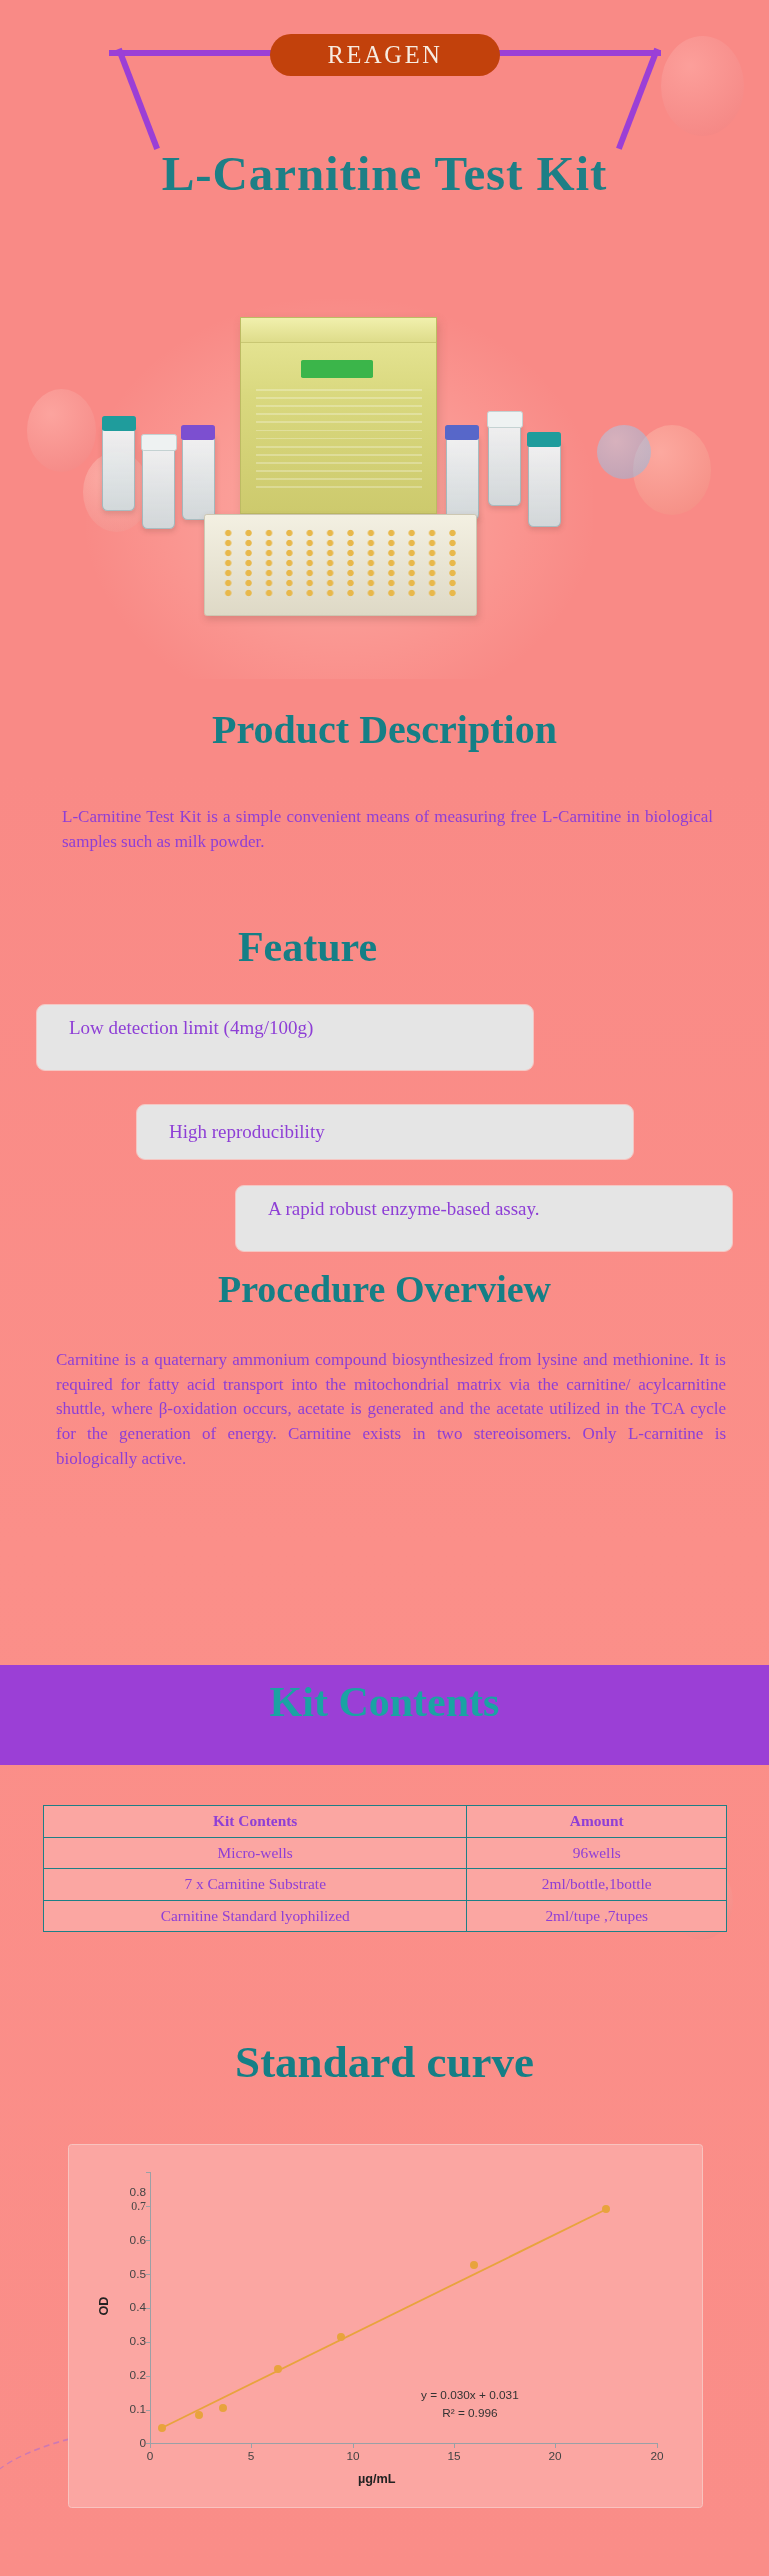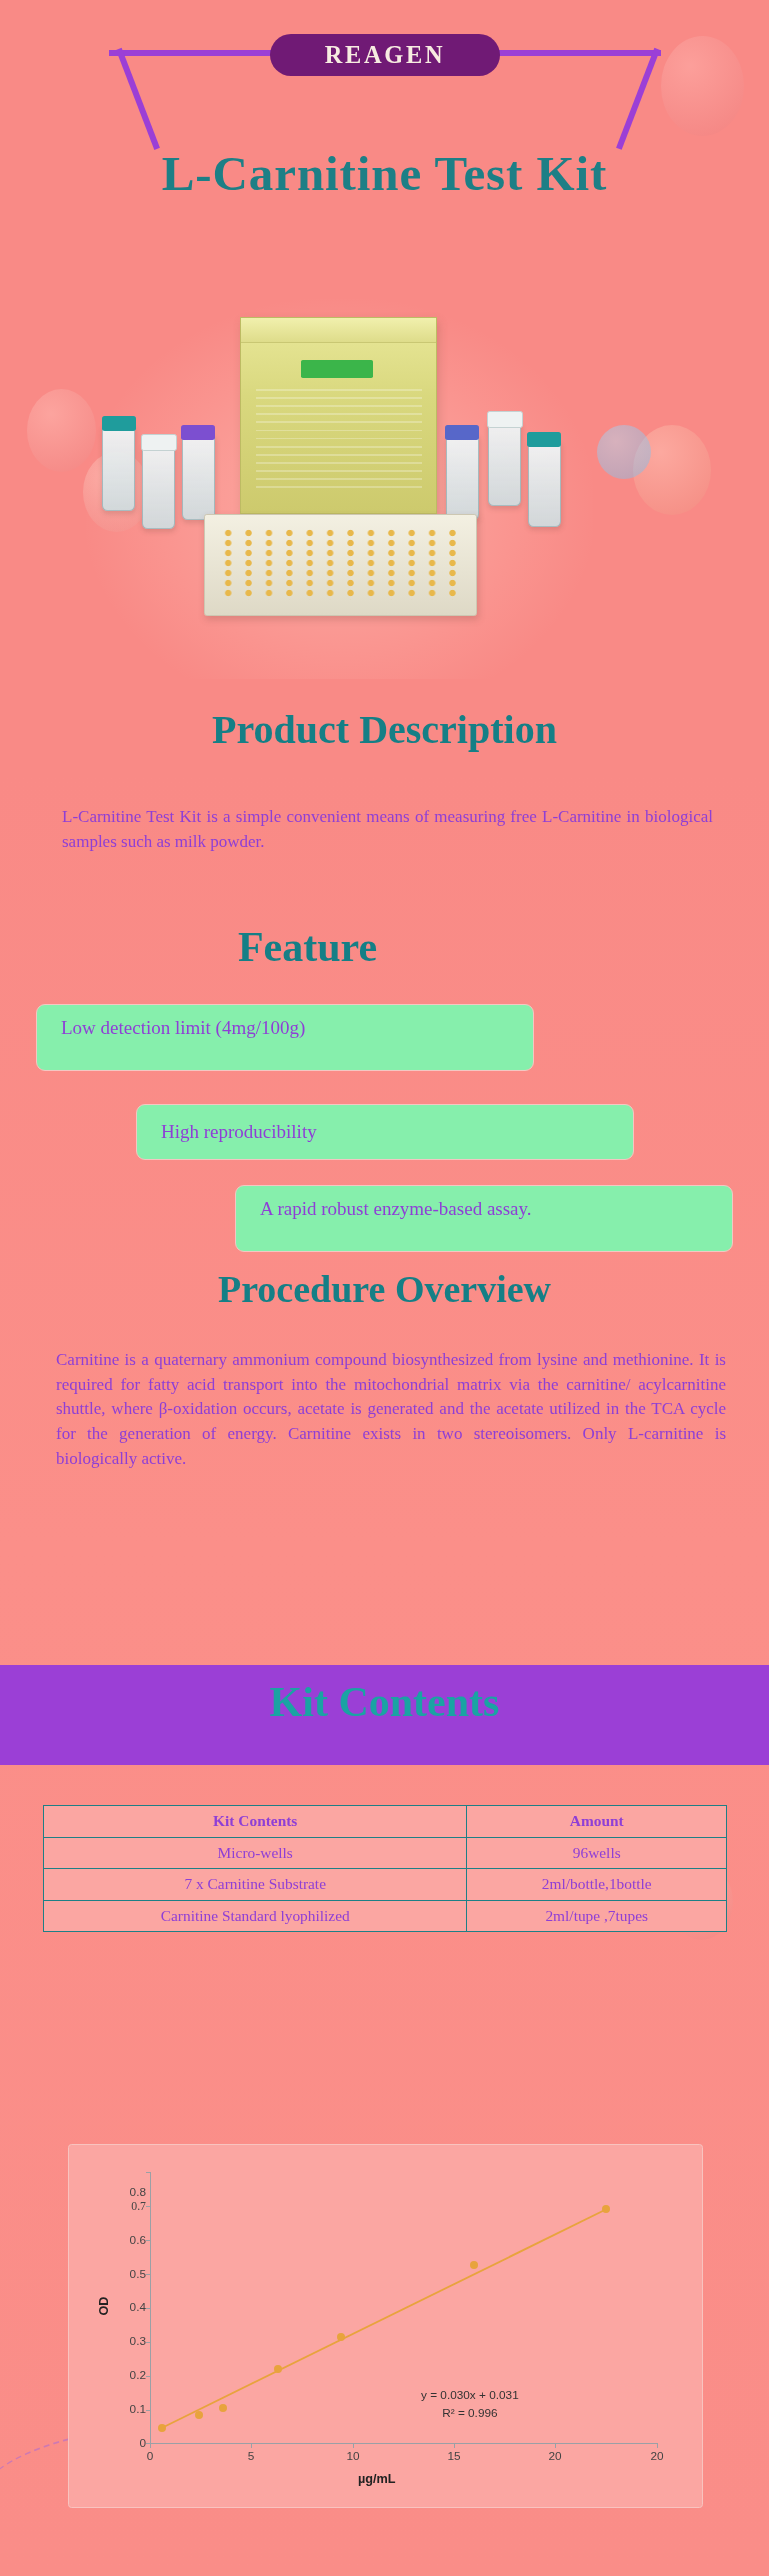--- a/index.html
+++ b/index.html
@@ -63,25 +63,25 @@
   .chev-top    { left: 0;   top: 0;  width: 552px; height: 6.3px; }
   .chev-left   { left: 7.2px; top: 0;  width: 6.3px;   height: 107px; transform-origin: top left; transform: rotate(-21deg); }
   .chev-right  { left: 545px; top: 0; width: 6.3px;  height: 107px; transform-origin: top right; transform: rotate(21deg); }
 
   .reagen-pill {
     position: absolute;
     left: 270px;
     top: 34px;
     width: 230px;
     height: 42px;
-    background: #701a75;
+    background: #c2410c;
     border-radius: 21px;
     color: #f7ece1;
     font-family: "Liberation Serif", serif;
-    font-weight: bold;
+    font-weight: normal;
     font-size: 24.4px;
     letter-spacing: 2.7px;
     text-align: center;
     line-height: 42px;
   }
   .main-title {
     position: absolute;
     left: 0;
     top: 145px;
     width: 769px;
@@ -208,27 +208,27 @@
   }
 
   
   .feat-title {
     position: absolute;
     left: 0; top: 923px; width: 615px;
     font-size: 42px;
   }
   .feat-box {
     position: absolute;
-    background: #86efac;
+    background: #e5e5e5;
     border: 0.9px solid #f5c6c2;
     border-radius: 9px;
     color: #8e3fd6;
     font-size: 19px;
     line-height: 1.25;
-    padding: 11px 24px;
+    padding: 11px 32px;
     box-sizing: border-box;
   }
   .f1 { left: 36px;  top: 1004px; width: 498px; height: 67px; }
   .f2 { left: 136px; top: 1104px; width: 498px; height: 56px; display:flex; align-items:center; }
   .f3 { left: 235px; top: 1185px; width: 498px; height: 67px; }
 
   
   .proc-title {
     position: absolute;
     left: 0; top: 1267px; width: 769px;
@@ -435,20 +435,21 @@
         <td class="col1">7 x Carnitine Substrate</td>
         <td>2ml/bottle,1bottle</td>
       </tr>
       <tr>
         <td class="col1">Carnitine Standard lyophilized</td>
         <td>2ml/tupe  ,7tupes</td>
       </tr>
     </tbody>
   </table>
 
+  <div class="h-section sc-title">Standard curve</div>
 
   <div class="chart-card">
     <div class="plot" id="plot">
       <div class="axis axis-y"></div>
       <div class="axis axis-x"></div>
       <div class="ylabel">OD</div>
       <div class="xlabel">µg/mL</div>
       <div class="eq">
         <span>y = 0.030x + 0.031</span><br>
         <span>R² = 0.996</span>

